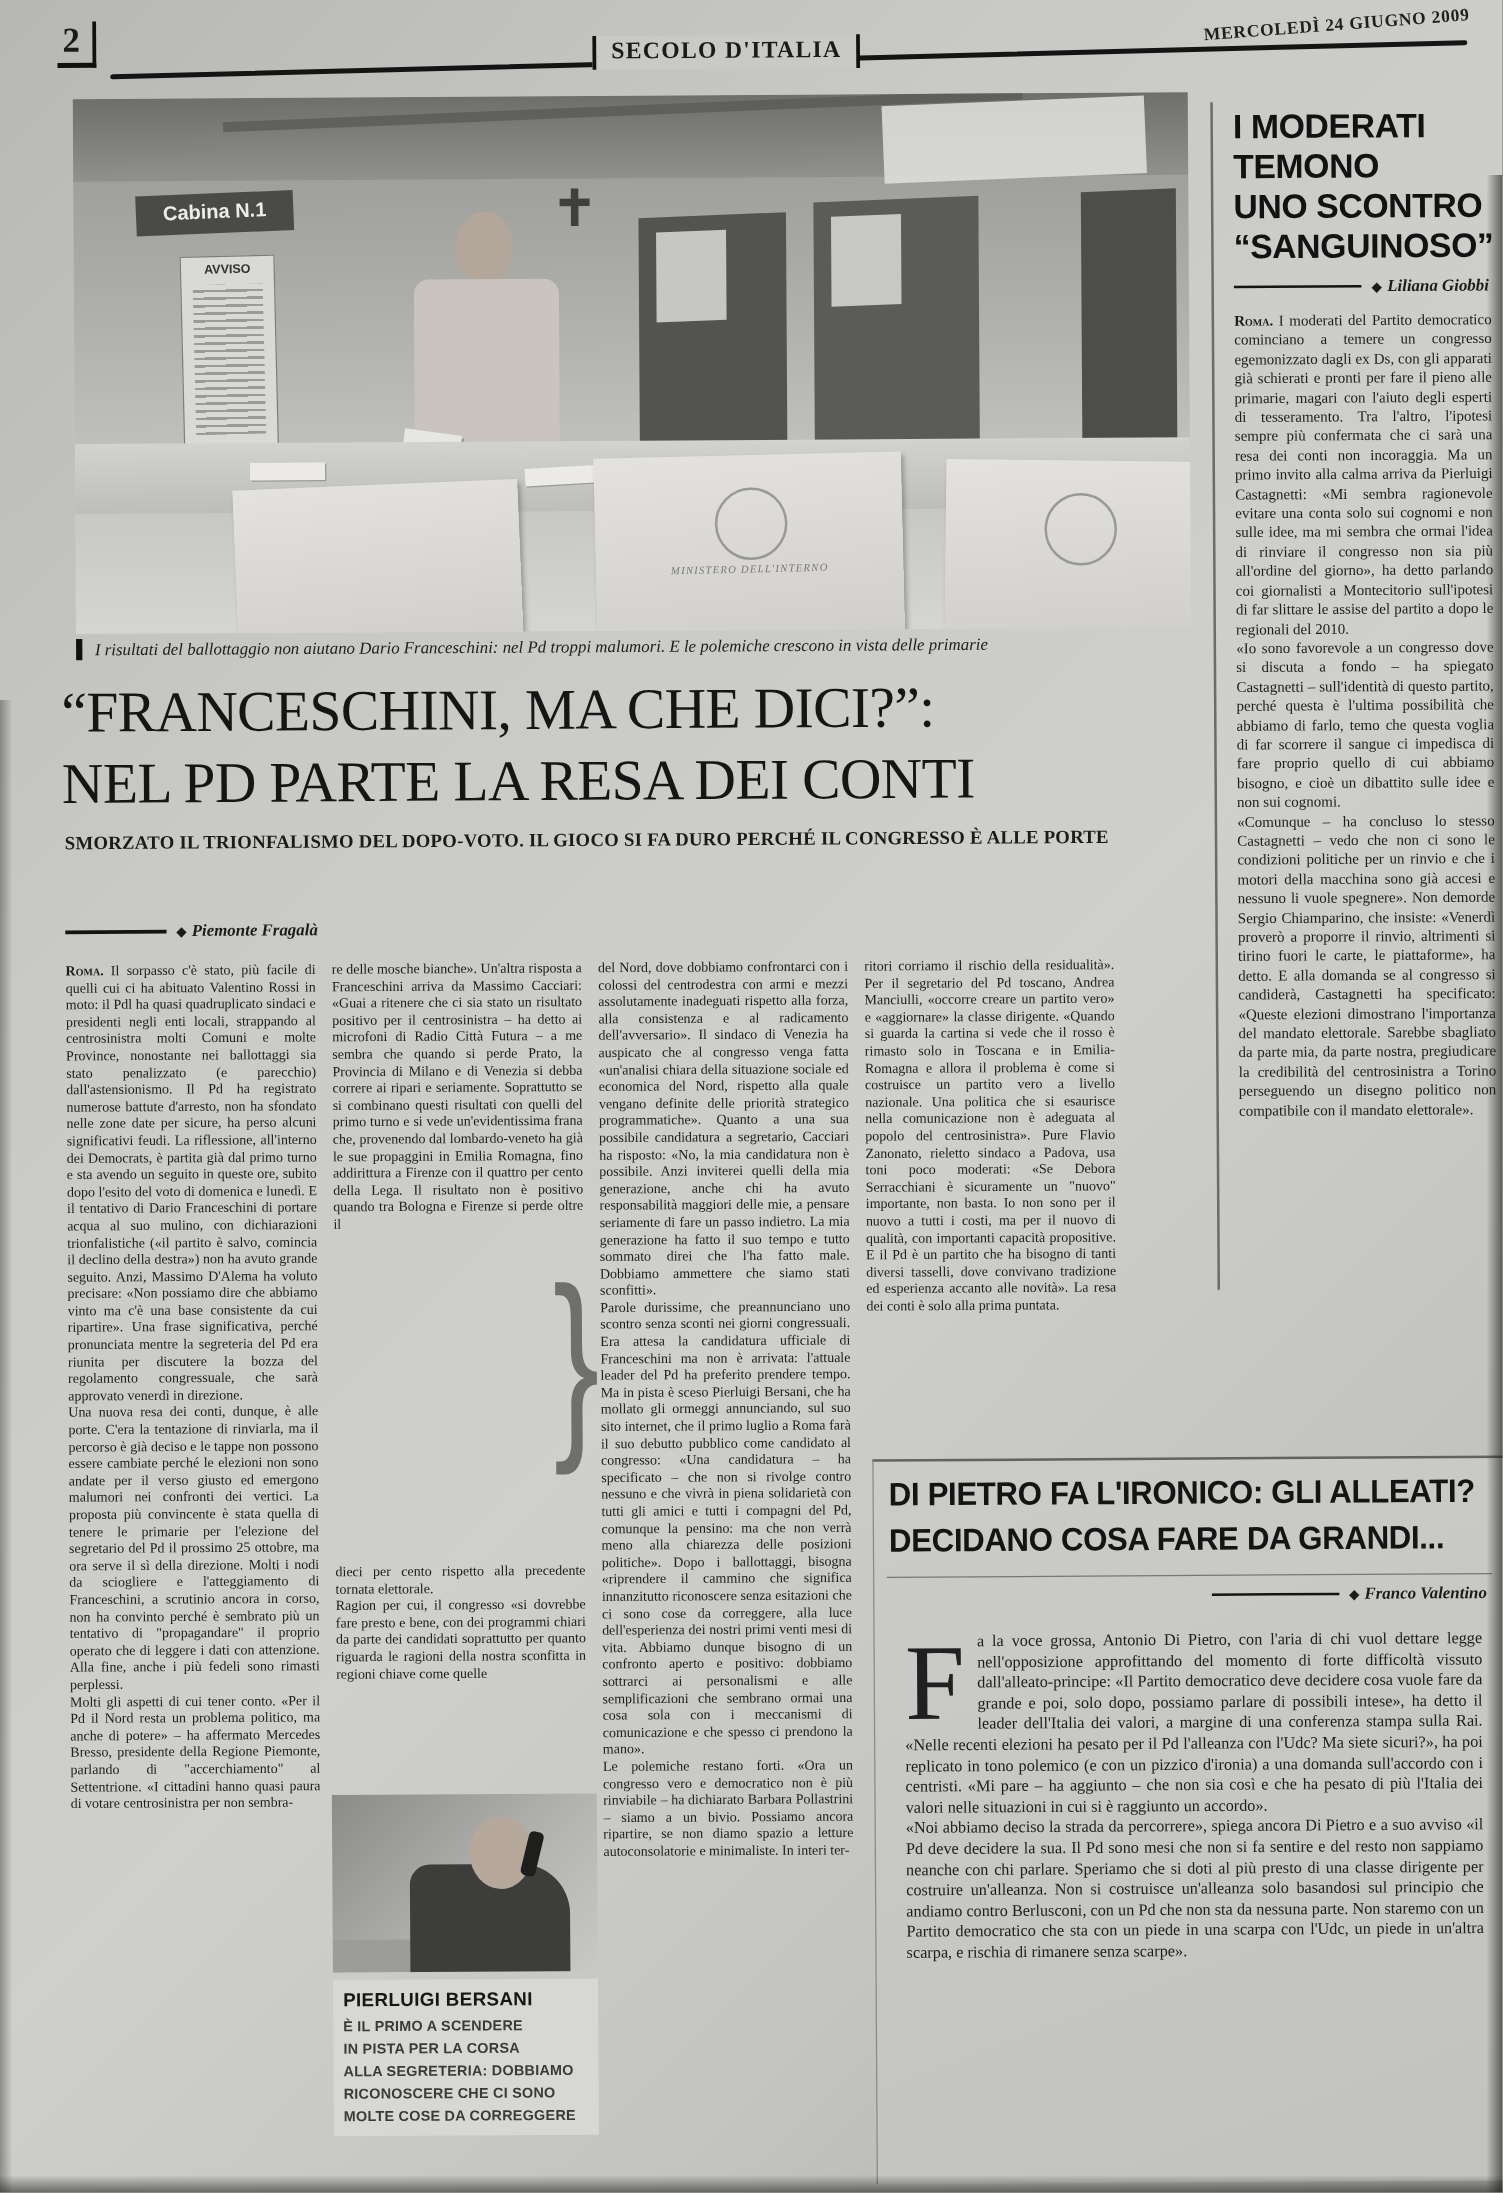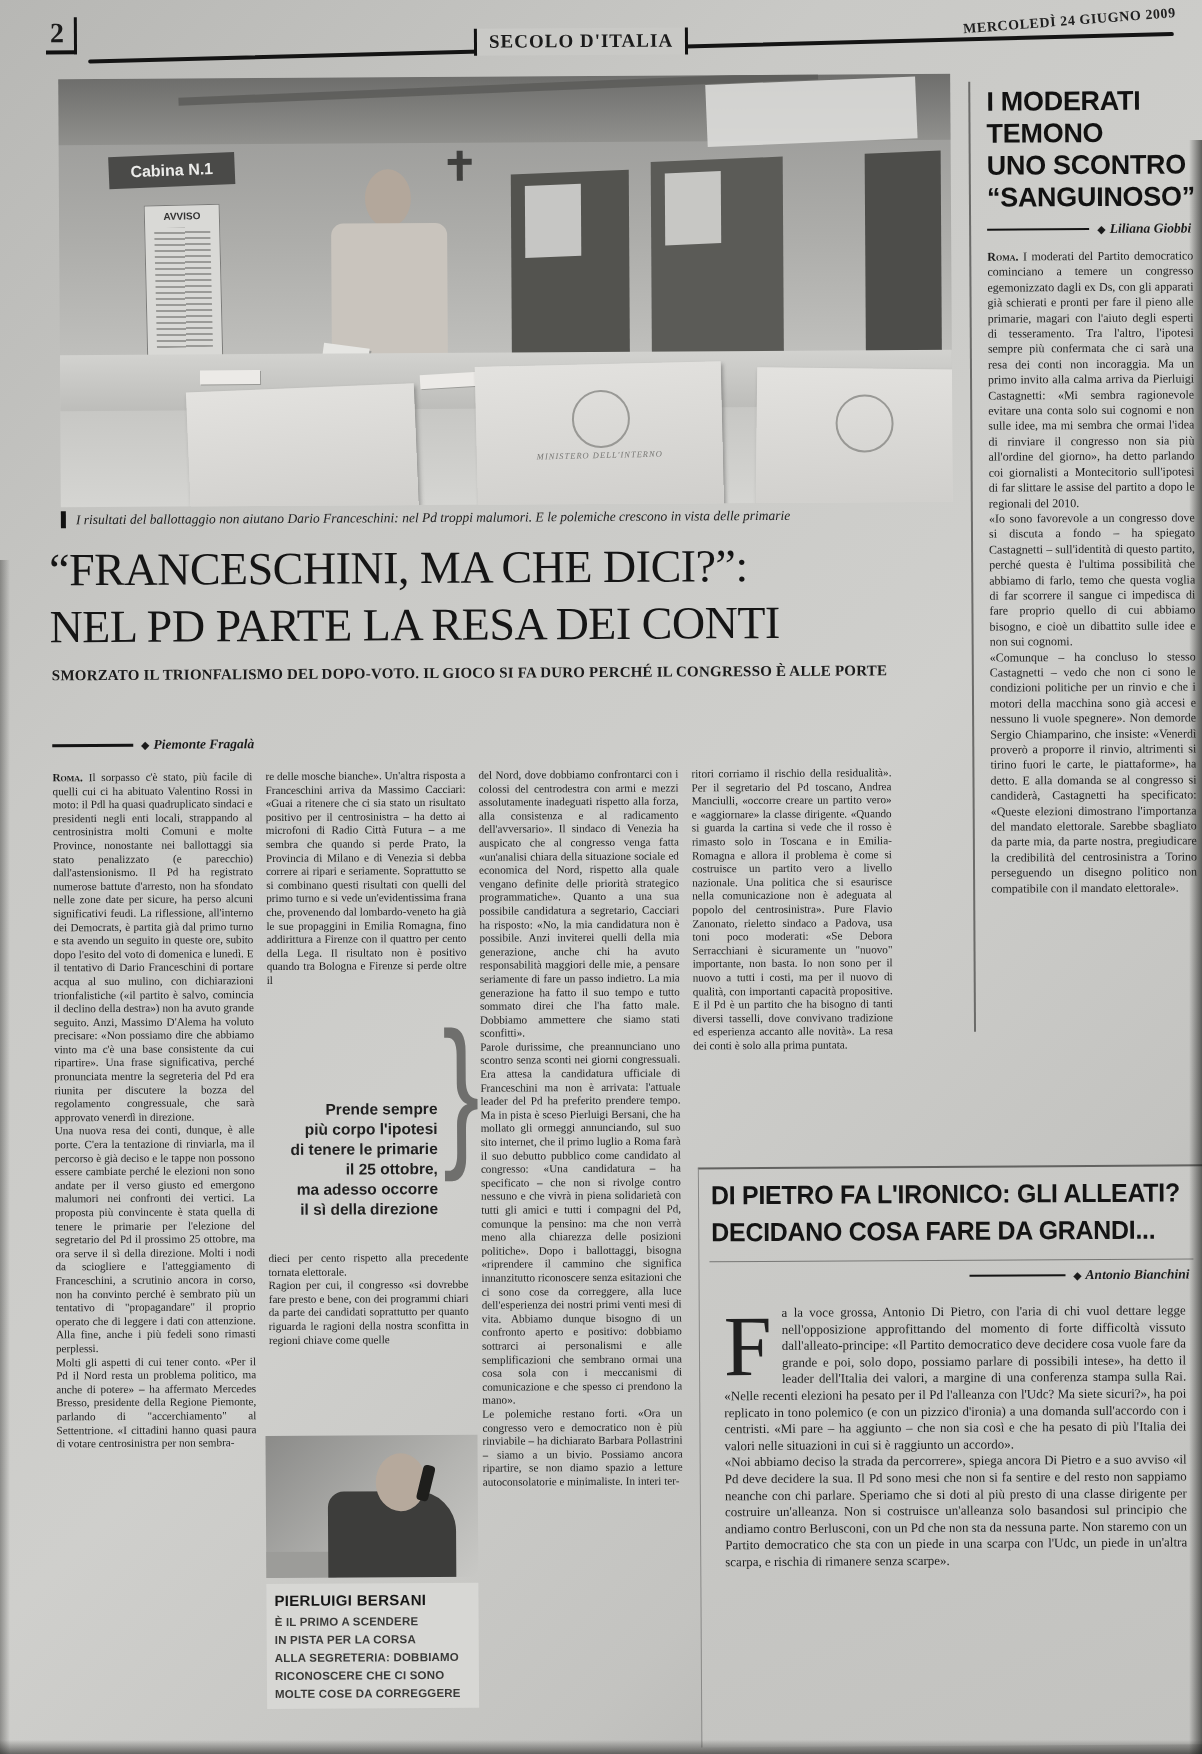--- a/index.html
+++ b/index.html
@@ -209,26 +209,20 @@
 
     <div class="col col1">
       <span class="dateline">Roma.</span><span class="coltext"> Il sorpasso c'è stato, più facile di quelli cui ci ha abituato Valentino Rossi in moto: il Pdl ha quasi quadruplicato sindaci e presidenti negli enti locali, strappando al centrosinistra molti Comuni e molte Province, nonostante nei ballottaggi sia stato penalizzato (e parecchio) dall'astensionismo. Il Pd ha registrato numerose battute d'arresto, non ha sfondato nelle zone date per sicure, ha perso alcuni significativi feudi. La riflessione, all'interno dei Democrats, è partita già dal primo turno e sta avendo un seguito in queste ore, subito dopo l'esito del voto di domenica e lunedì. E il tentativo di Dario Franceschini di portare acqua al suo mulino, con dichiarazioni trionfalistiche («il partito è salvo, comincia il declino della destra») non ha avuto grande seguito. Anzi, Massimo D'Alema ha voluto precisare: «Non possiamo dire che abbiamo vinto ma c'è una base consistente da cui ripartire». Una frase significativa, perché pronunciata mentre la segreteria del Pd era riunita per discutere la bozza del regolamento congressuale, che sarà approvato venerdì in direzione.
 Una nuova resa dei conti, dunque, è alle porte. C'era la tentazione di rinviarla, ma il percorso è già deciso e le tappe non possono essere cambiate perché le elezioni non sono andate per il verso giusto ed emergono malumori nei confronti dei vertici. La proposta più convincente è stata quella di tenere le primarie per l'elezione del segretario del Pd il prossimo 25 ottobre, ma ora serve il sì della direzione. Molti i nodi da sciogliere e l'atteggiamento di Franceschini, a scrutinio ancora in corso, non ha convinto perché è sembrato più un tentativo di "propagandare" il proprio operato che di leggere i dati con attenzione. Alla fine, anche i più fedeli sono rimasti perplessi.
 Molti gli aspetti di cui tener conto. «Per il Pd il Nord resta un problema politico, ma anche di potere» – ha affermato Mercedes Bresso, presidente della Regione Piemonte, parlando di "accerchiamento" al Settentrione. «I cittadini hanno quasi paura di votare centrosinistra per non sembra-</span>
     </div>
 
     <div class="col2wrap">
       <div class="col2a coltext">re delle mosche bianche». Un'altra risposta a Franceschini arriva da Massimo Cacciari: «Guai a ritenere che ci sia stato un risultato positivo per il centrosinistra – ha detto ai microfoni di Radio Città Futura – a me sembra che quando si perde Prato, la Provincia di Milano e di Venezia si debba correre ai ripari e seriamente. Soprattutto se si combinano questi risultati con quelli del primo turno e si vede un'evidentissima frana che, provenendo dal lombardo-veneto ha già le sue propaggini in Emilia Romagna, fino addirittura a Firenze con il quattro per cento della Lega. Il risultato non è positivo quando tra Bologna e Firenze si perde oltre il</div>
       <div class="pullquote">
-        <span>Prende sempre
-più corpo l'ipotesi
-di tenere le primarie
-il 25 ottobre,
-ma adesso occorre
-il sì della direzione</span>
         <span class="pq-brace">}</span>
       </div>
       <div class="col2b coltext">dieci per cento rispetto alla precedente tornata elettorale.
 Ragion per cui, il congresso «si dovrebbe fare presto e bene, con dei programmi chiari da parte dei candidati soprattutto per quanto riguarda le ragioni della nostra sconfitta in regioni chiave come quelle</div>
       <div class="bersani-photo">
         <div class="bp-desk"></div>
         <div class="bp-body"></div>
         <div class="bp-head"></div>
         <div class="bp-phone"></div>
       </div>
@@ -267,21 +261,21 @@
 
     <div class="dp-box">
       <div class="dp-headline">
         <div>DI PIETRO FA L'IRONICO: GLI ALLEATI?</div>
         <div>DECIDANO COSA FARE DA GRANDI...</div>
       </div>
       <div class="dp-rule"></div>
       <div class="byline-row dp-byline">
         <span class="rule"></span>
         <span class="marker">◆</span>
-        <span class="name">Antonio Bianchini</span>
+        <span class="name">Franco Valentino</span>
       </div>
       <div class="dp-body">
         <span class="dp-drop">F</span><span class="coltext">a la voce grossa, Antonio Di Pietro, con l'aria di chi vuol dettare legge nell'opposizione approfittando del momento di forte difficoltà vissuto dall'alleato-principe: «Il Partito democratico deve decidere cosa vuole fare da grande e poi, solo dopo, possiamo parlare di possibili intese», ha detto il leader dell'Italia dei valori, a margine di una conferenza stampa sulla Rai. «Nelle recenti elezioni ha pesato per il Pd l'alleanza con l'Udc? Ma siete sicuri?», ha poi replicato in tono polemico (e con un pizzico d'ironia) a una domanda sull'accordo con i centristi. «Mi pare – ha aggiunto – che non sia così e che ha pesato di più l'Italia dei valori nelle situazioni in cui si è raggiunto un accordo».
 «Noi abbiamo deciso la strada da percorrere», spiega ancora Di Pietro e a suo avviso «il Pd deve decidere la sua. Il Pd sono mesi che non si fa sentire e del resto non sappiamo neanche con chi parlare. Speriamo che si doti al più presto di una classe dirigente per costruire un'alleanza. Non si costruisce un'alleanza solo basandosi sul principio che andiamo contro Berlusconi, con un Pd che non sta da nessuna parte. Non staremo con un Partito democratico che sta con un piede in una scarpa con l'Udc, un piede in un'altra scarpa, e rischia di rimanere senza scarpe».</span>
       </div>
     </div>
 
   </div>
 
   <div class="edge-right"></div>

